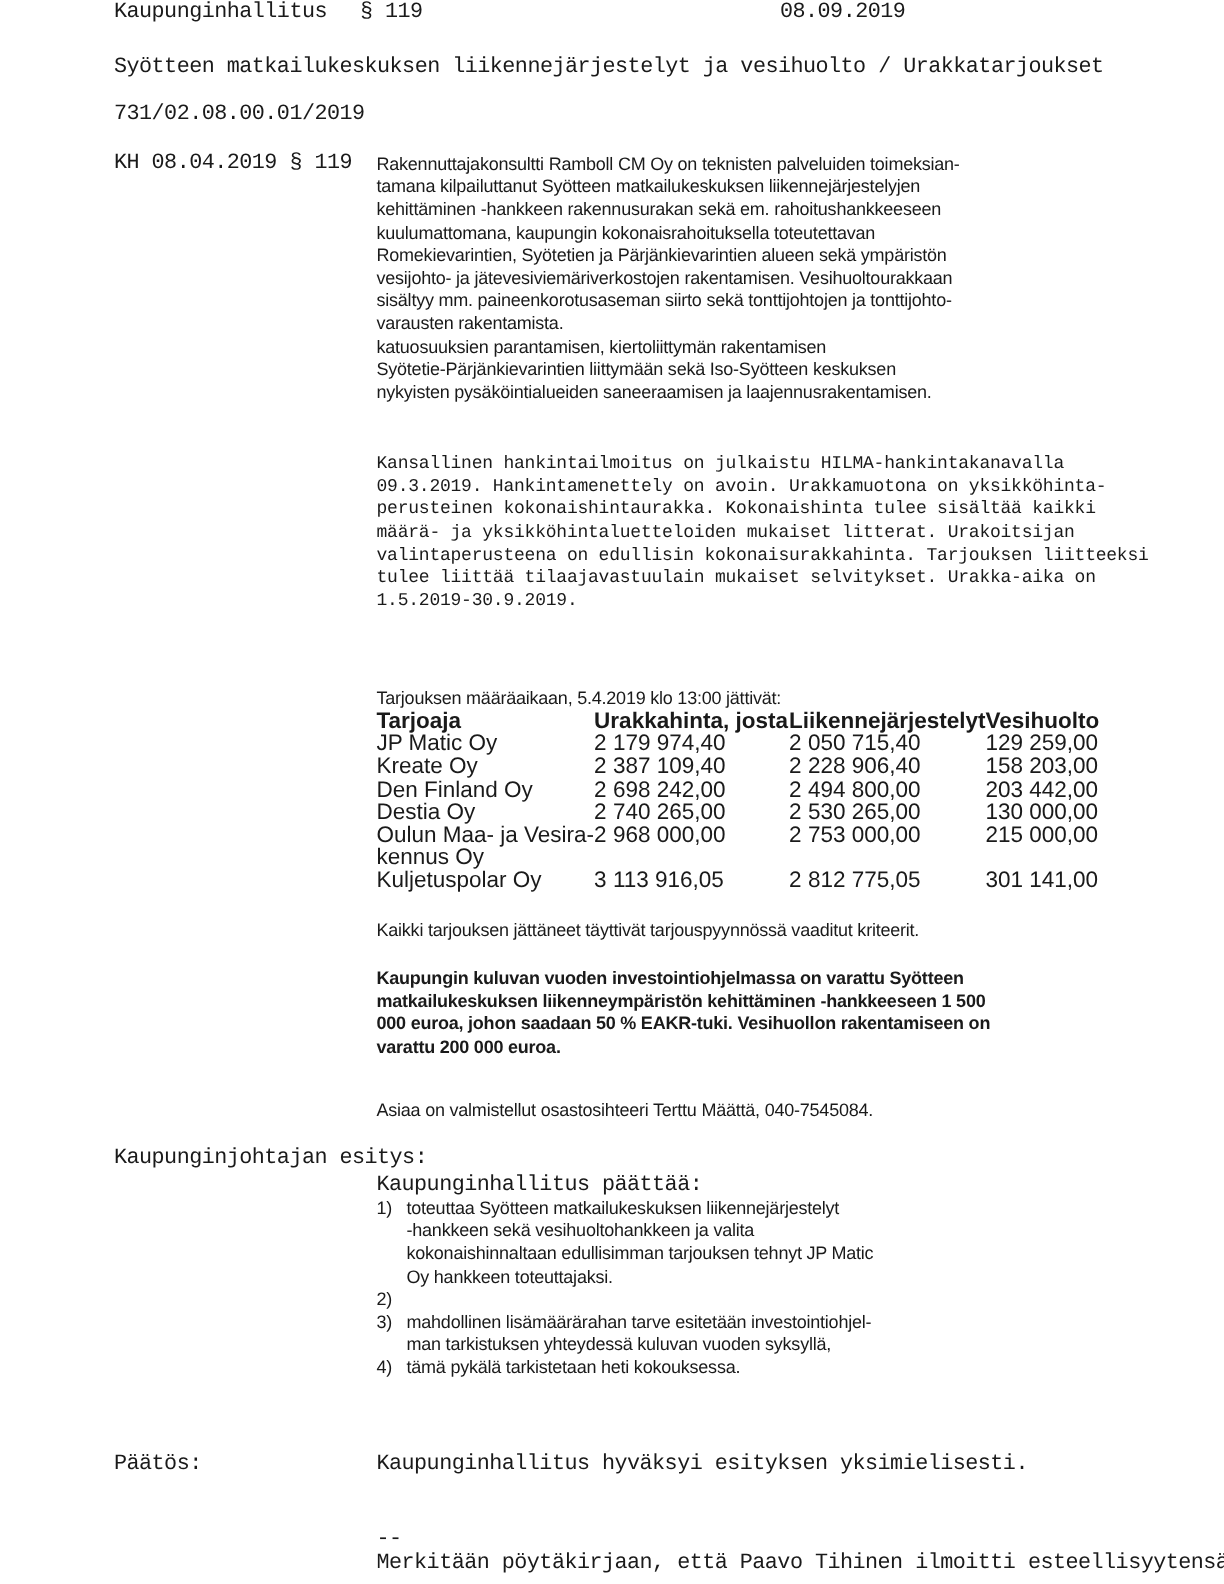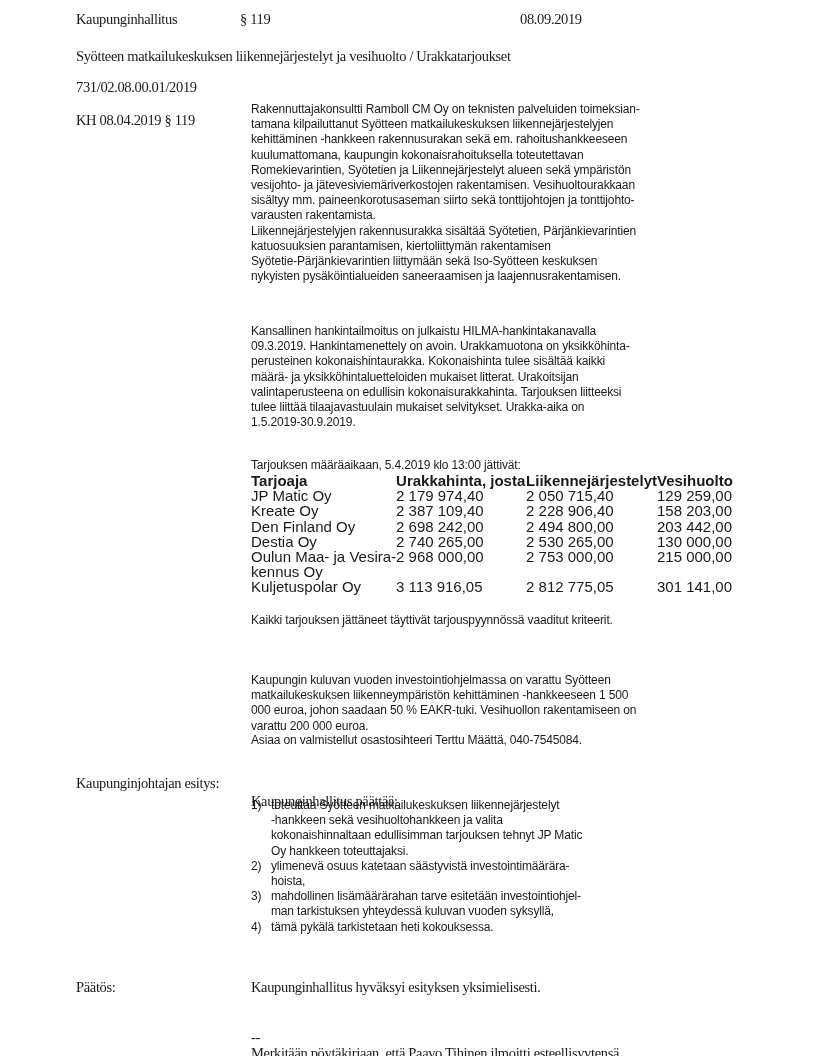--- a/index.html
+++ b/index.html
@@ -1,17 +1,17 @@
 <!DOCTYPE html>
 <html><head>
 <meta charset="utf-8">
 <style>
   html, body { margin:0; padding:0; background:#ffffff; }
   body { width:816px; height:1056px; position:relative; overflow:hidden; color:#1a1a1a; }
-  .narrow { font-family: Liberation Serif, serif; font-size:14.5px; letter-spacing:-0.35px;margin-top:11px; }
+  .narrow { font-family: Liberation Mono, monospace; font-size:14.5px; letter-spacing:-0.35px; }
   .body { font-family: "Liberation Sans", sans-serif; font-size:12px; line-height:15.2px; letter-spacing:-0.15px; }
   .abs { position:absolute; white-space:nowrap; }
   .para { position:absolute; left:251px; width:520px; }
   .para div { white-space:nowrap; }
   table.offers { position:absolute; left:251px; top:473px; border-collapse:collapse; font-family:"Liberation Sans", sans-serif; font-size:15px; line-height:15.2px; }
   table.offers td, table.offers th { padding:0; vertical-align:top; text-align:left; white-space:nowrap; }
   table.offers th { font-weight:bold; }
   .c1 { width:140px; }
   .c2 { width:130px; }
   .c3 { width:126px; }
@@ -31,31 +31,30 @@
 
 <div class="abs narrow" style="left:76px; top:37px;">Syötteen matkailukeskuksen liikennejärjestelyt ja vesihuolto / Urakkatarjoukset</div>
 <div class="abs narrow" style="left:76px; top:68px;">731/02.08.00.01/2019</div>
 <div class="abs narrow" style="left:76px; top:101px;">KH 08.04.2019 § 119</div>
 
 <div class="para body" style="top:102px;">
   <div>Rakennuttajakonsultti Ramboll CM Oy on teknisten palveluiden toimeksian-</div>
   <div>tamana kilpailuttanut Syötteen matkailukeskuksen liikennejärjestelyjen</div>
   <div>kehittäminen -hankkeen rakennusurakan sekä em. rahoitushankkeeseen</div>
   <div>kuulumattomana, kaupungin kokonaisrahoituksella toteutettavan</div>
-  <div>Romekievarintien, Syötetien ja Liikennejärjestelyt alueen sekä ympäristön</div>
+  <div>Romekievarintien, Syötetien ja Pärjänkievarintien alueen sekä ympäristön</div>
   <div>vesijohto- ja jätevesiviemäriverkostojen rakentamisen. Vesihuoltourakkaan</div>
   <div>sisältyy mm. paineenkorotusaseman siirto sekä tonttijohtojen ja tonttijohto-</div>
   <div>varausten rakentamista.</div>
-  <div>Liikennejärjestelyjen rakennusurakka sisältää Syötetien, Pärjänkievarintien</div>
   <div>katuosuuksien parantamisen, kiertoliittymän rakentamisen</div>
   <div>Syötetie-Pärjänkievarintien liittymään sekä Iso-Syötteen keskuksen</div>
   <div>nykyisten pysäköintialueiden saneeraamisen ja laajennusrakentamisen.</div>
 </div>
 
-<div class="para body" style="top:324px;">
+<div class="para body" style="top:302px;font-family:Liberation Mono, monospace;">
   <div>Kansallinen hankintailmoitus on julkaistu HILMA-hankintakanavalla</div>
   <div>09.3.2019. Hankintamenettely on avoin. Urakkamuotona on yksikköhinta-</div>
   <div>perusteinen kokonaishintaurakka. Kokonaishinta tulee sisältää kaikki</div>
   <div>määrä- ja yksikköhintaluetteloiden mukaiset litterat. Urakoitsijan</div>
   <div>valintaperusteena on edullisin kokonaisurakkahinta. Tarjouksen liitteeksi</div>
   <div>tulee liittää tilaajavastuulain mukaiset selvitykset. Urakka-aika on</div>
   <div>1.5.2019-30.9.2019.</div>
 </div>
 
 <div class="para body" style="top:458px;">
@@ -111,21 +110,21 @@
       <td>2 812 775,05</td>
       <td class="num">301 141,00</td>
     </tr>
   </tbody>
 </table>
 
 <div class="para body" style="top:613px;">
   <div>Kaikki tarjouksen jättäneet täyttivät tarjouspyynnössä vaaditut kriteerit.</div>
 </div>
 
-<div class="para body" style="top:673px;">
+<div class="para body" style="top:645px;font-weight:bold;">
   <div>Kaupungin kuluvan vuoden investointiohjelmassa on varattu Syötteen</div>
   <div>matkailukeskuksen liikenneympäristön kehittäminen -hankkeeseen 1 500</div>
   <div>000 euroa, johon saadaan 50 % EAKR-tuki. Vesihuollon rakentamiseen on</div>
   <div>varattu 200 000 euroa.</div>
 </div>
 
 <div class="para body" style="top:733px;">
   <div>Asiaa on valmistellut osastosihteeri Terttu Määttä, 040-7545084.</div>
 </div>
 
@@ -139,24 +138,20 @@
       <span class="n">1)</span>
       <span class="t">
         <div>toteuttaa Syötteen matkailukeskuksen liikennejärjestelyt</div>
         <div>-hankkeen sekä vesihuoltohankkeen ja valita</div>
         <div>kokonaishinnaltaan edullisimman tarjouksen tehnyt JP Matic</div>
         <div>Oy hankkeen toteuttajaksi.</div>
       </span>
     </li>
     <li>
       <span class="n">2)</span>
-      <span class="t">
-        <div>ylimenevä osuus katetaan säästyvistä investointimäärära-</div>
-        <div>hoista,</div>
-      </span>
     </li>
     <li>
       <span class="n">3)</span>
       <span class="t">
         <div>mahdollinen lisämäärärahan tarve esitetään investointiohjel-</div>
         <div>man tarkistuksen yhteydessä kuluvan vuoden syksyllä,</div>
       </span>
     </li>
     <li>
       <span class="n">4)</span>

